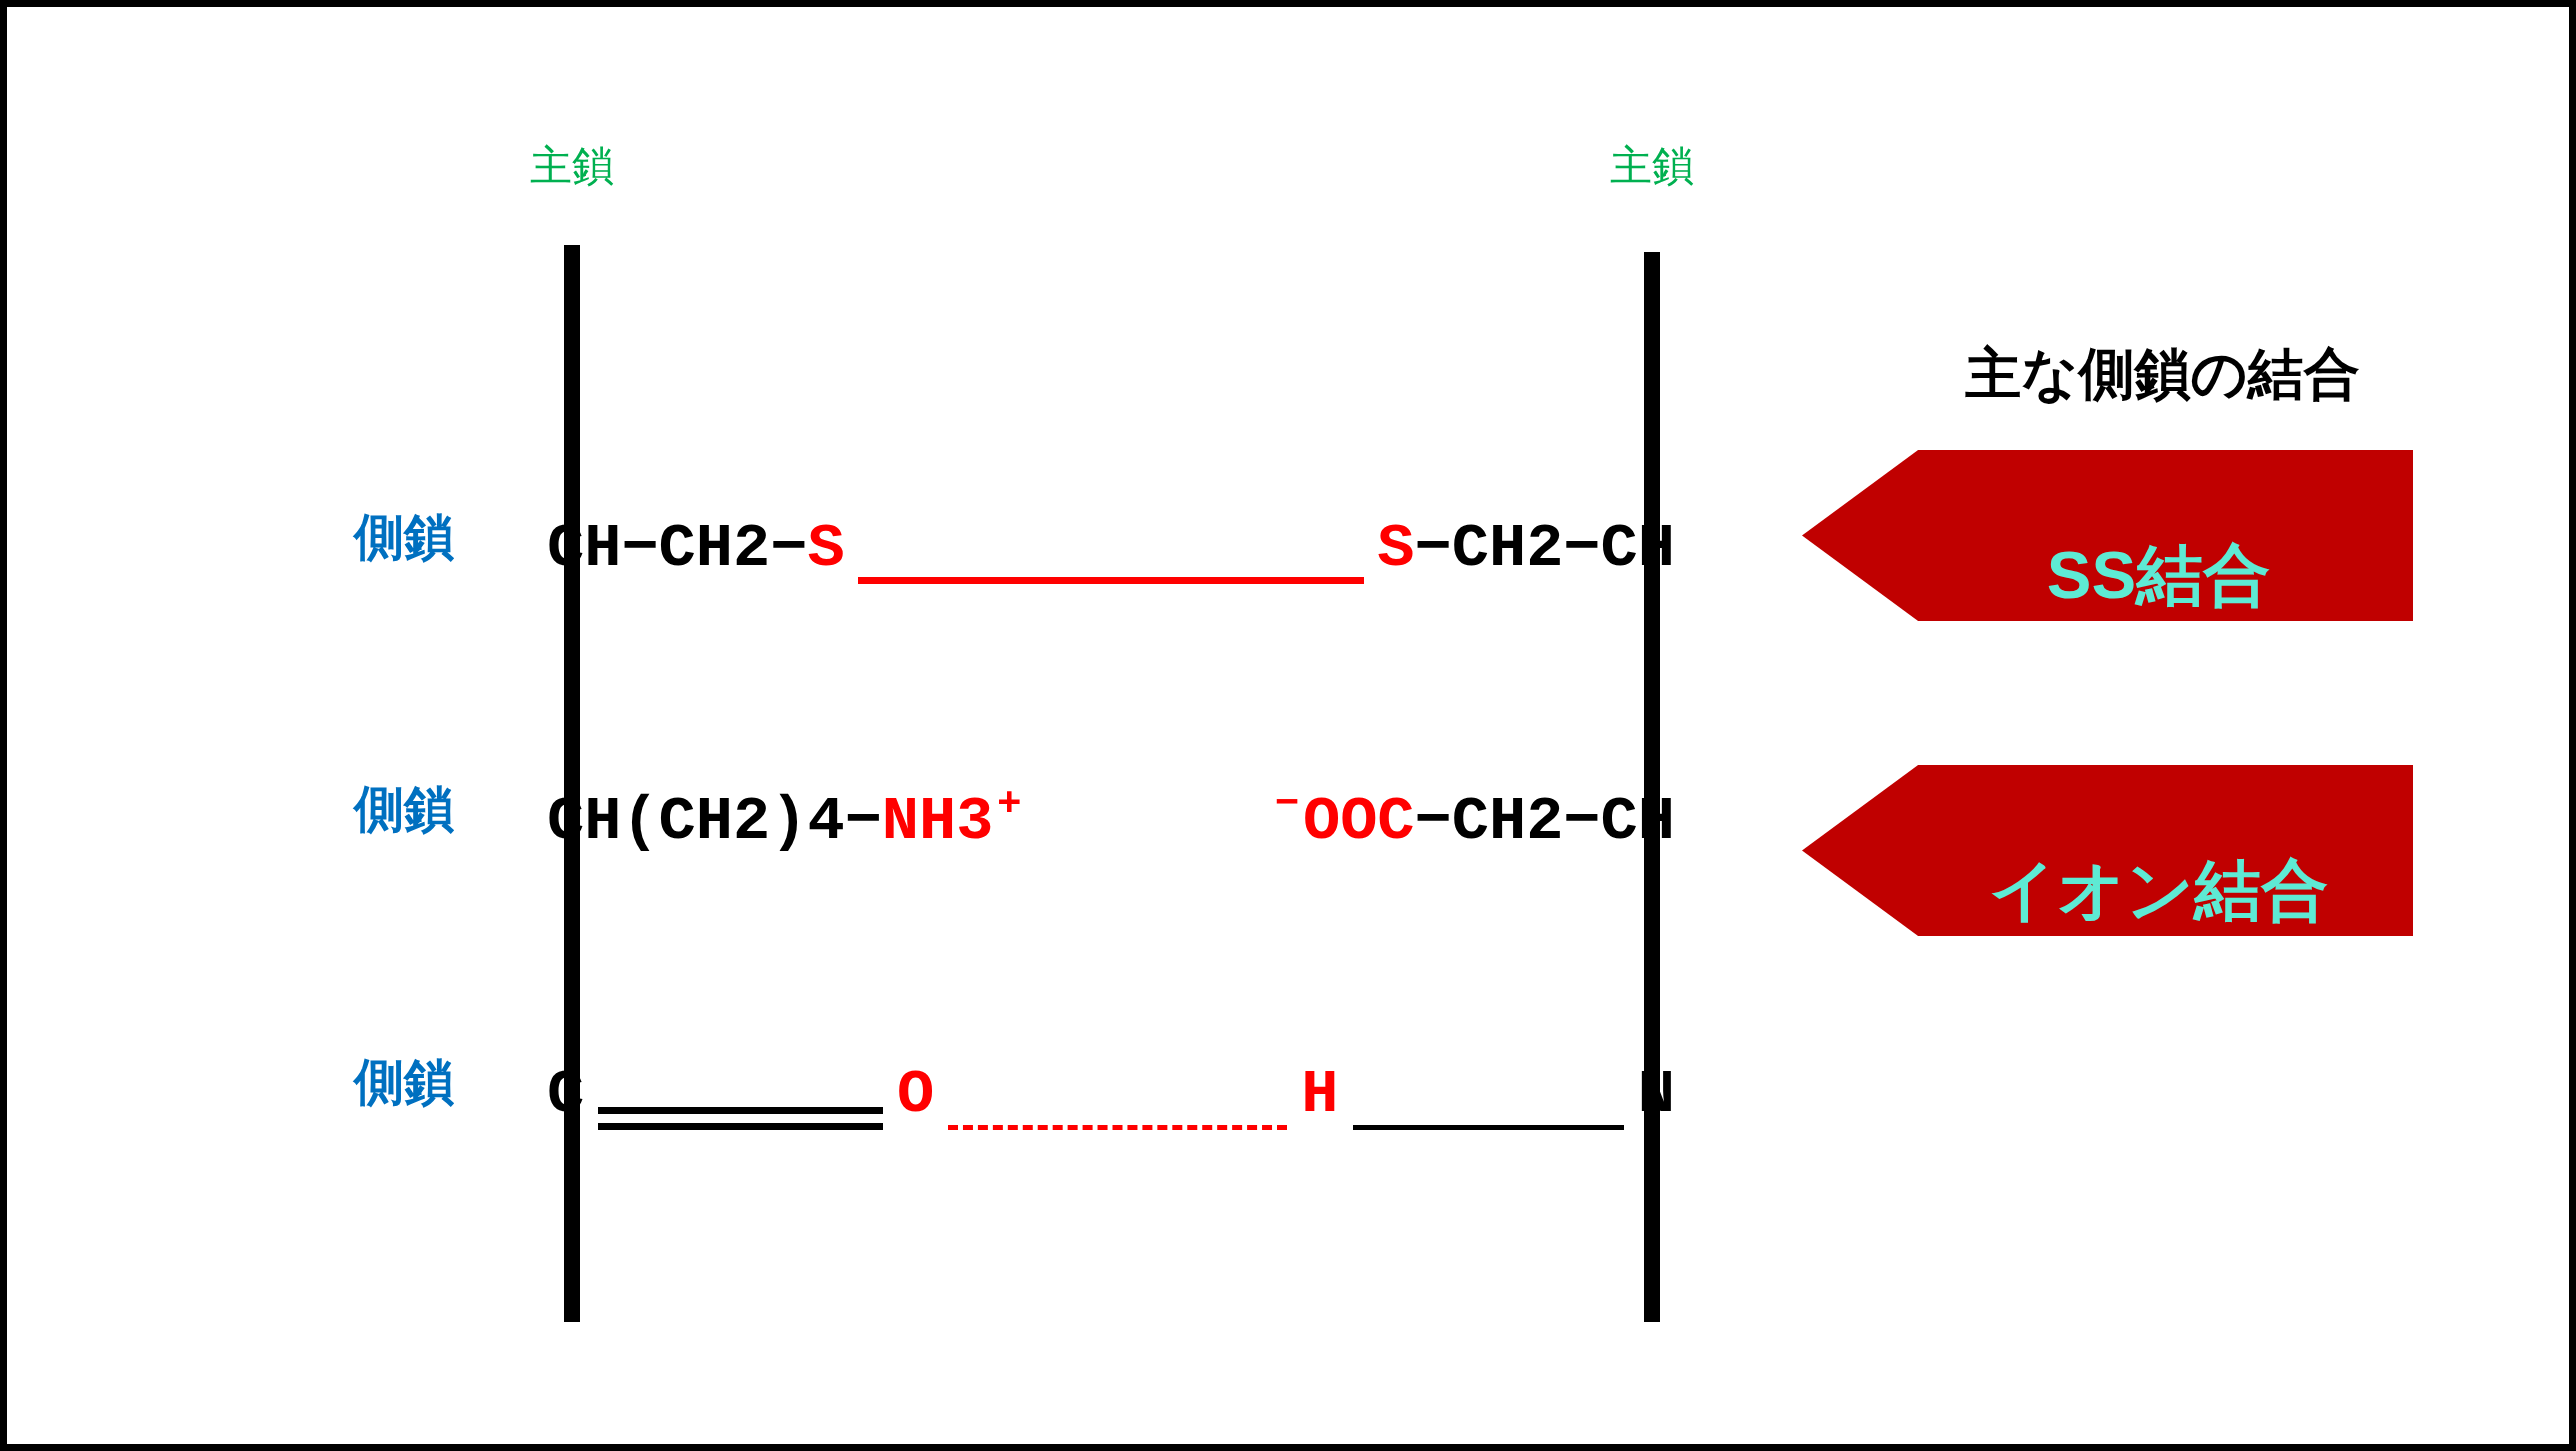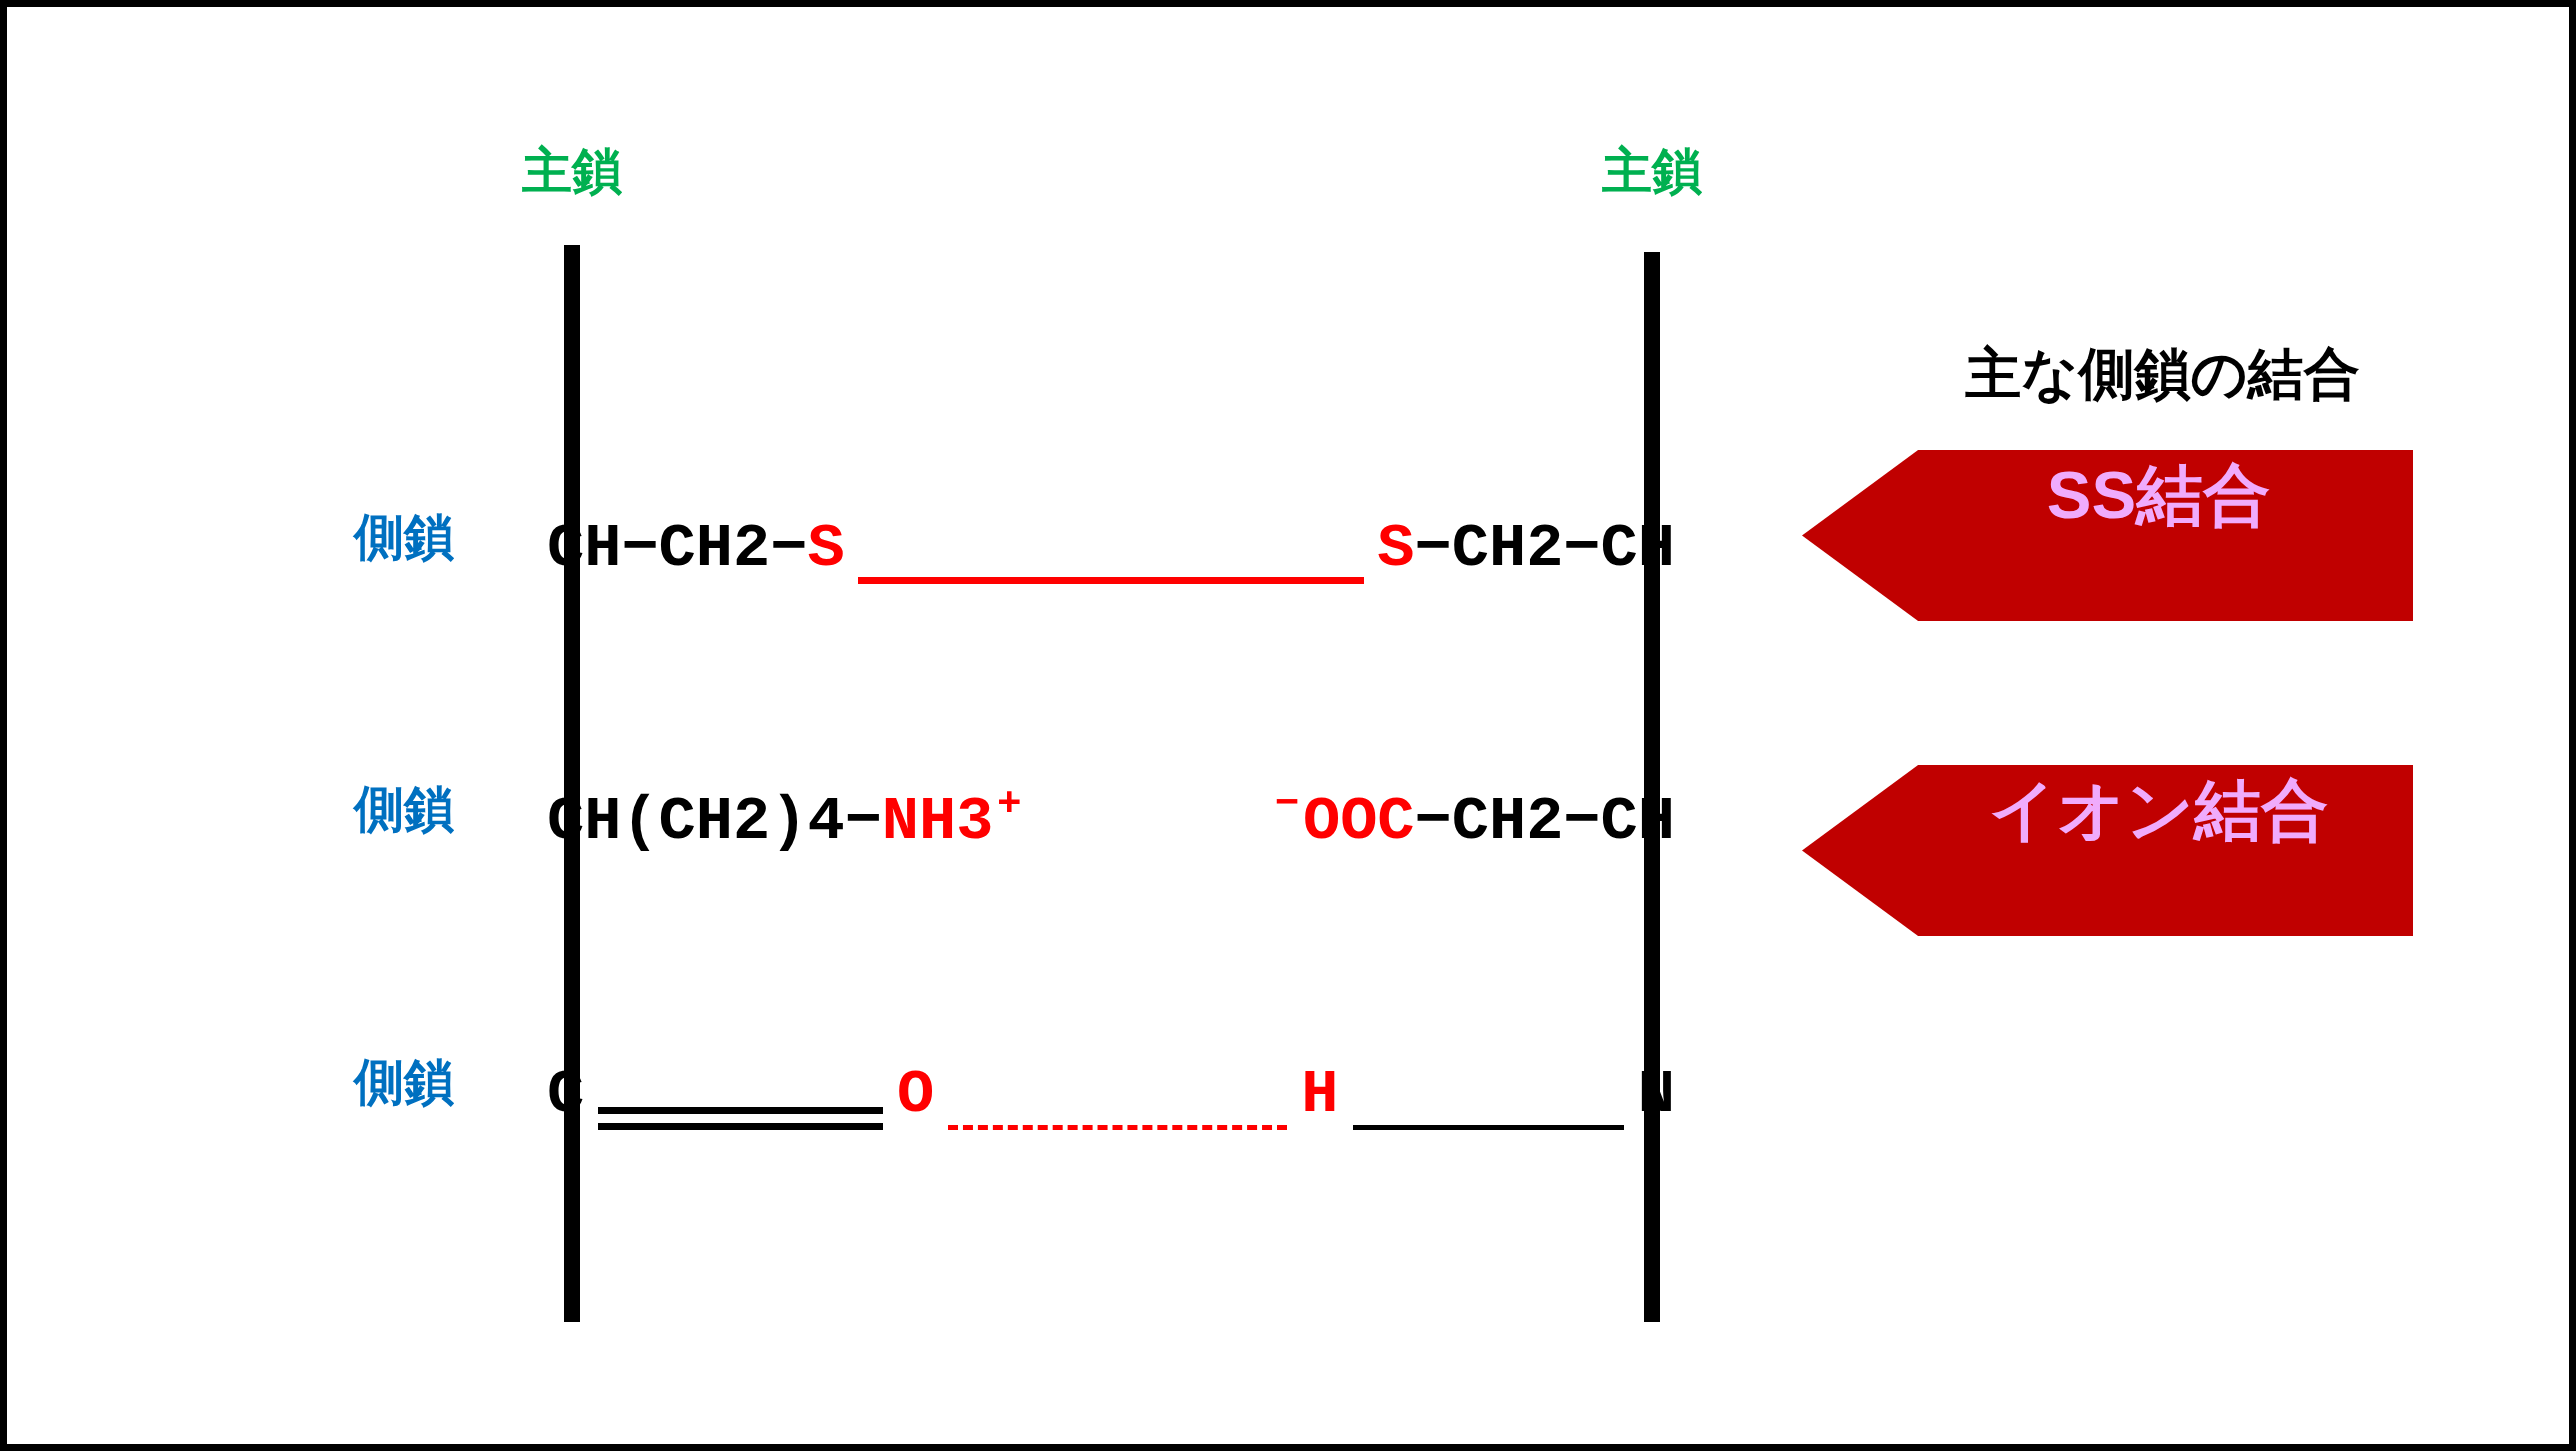--- a/index.html
+++ b/index.html
@@ -21,22 +21,22 @@
     background: #000000;
     z-index: 1;
   }
   .vline-left  { left: 557px;  top: 238px; height: 1077px; }
   .vline-right { left: 1637px; top: 245px; height: 1070px; }
 
   .main-chain-label {
     position: absolute;
     width: 234px;
     text-align: center;
-    font-size: 50px;
-    font-weight: bold;
+    font-size: 42px;
+    font-weight: normal;
     color: var(--green, #00b050);
     z-index: 3;
   }
   .mc-left  { left: 448px;  top: 131px; }
   .mc-right { left: 1528px; top: 131px; }
 
   .side-label {
     position: absolute;
     left: 260px;
     width: 187px;
@@ -120,24 +120,24 @@
   }
 
   .banner {
     position: absolute;
     left: 1795px;
     width: 611px;
     height: 171px;
     background: var(--banner_red, #c00000);
     clip-path: polygon(0 50%, 19% 0, 100% 0, 100% 100%, 19% 100%);
     display: flex;
-    align-items: flex-start;
+    align-items: flex-end;
     justify-content: center;
     padding-left: 102px;
-    color: #f0abfc;
+    color: #5eead4;
     font-size: 67px;
     font-weight: bold;
     white-space: nowrap;
   }
   .bn-1 { top: 443px; }
   .bn-2 { top: 716px; margin-top: 42px; }
   .bn-3 { top: 989px; }
 </style>
 </head>
 <body>

